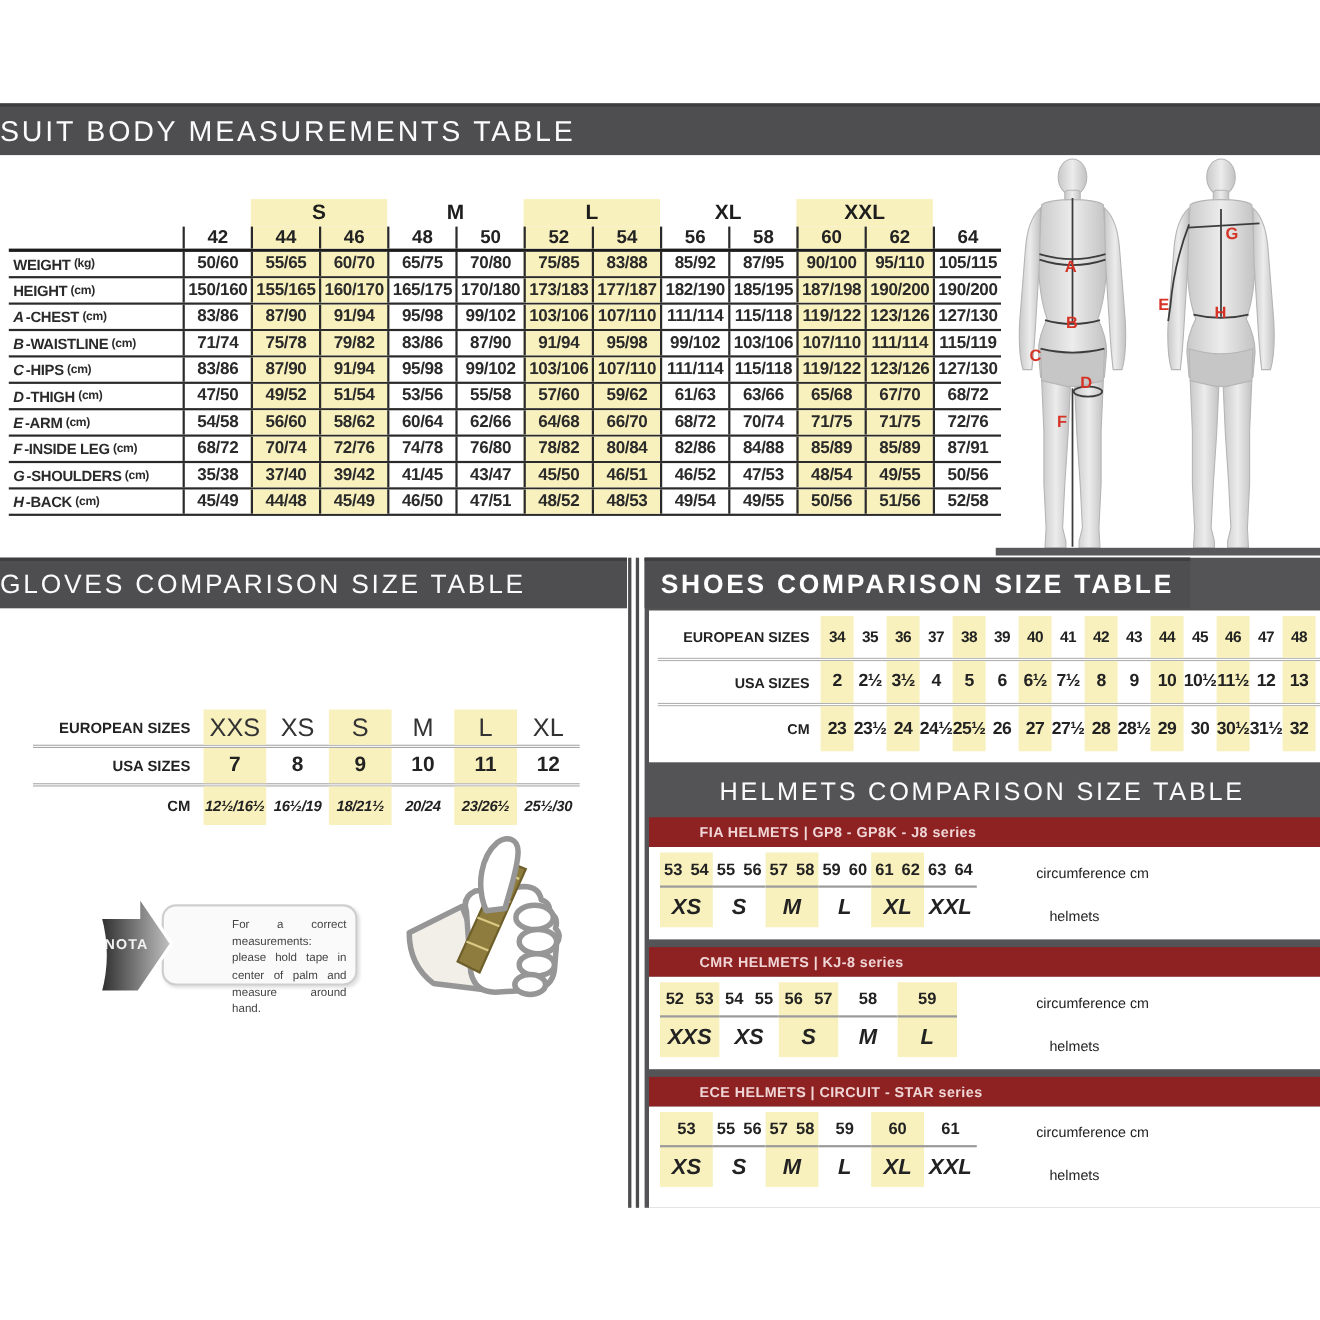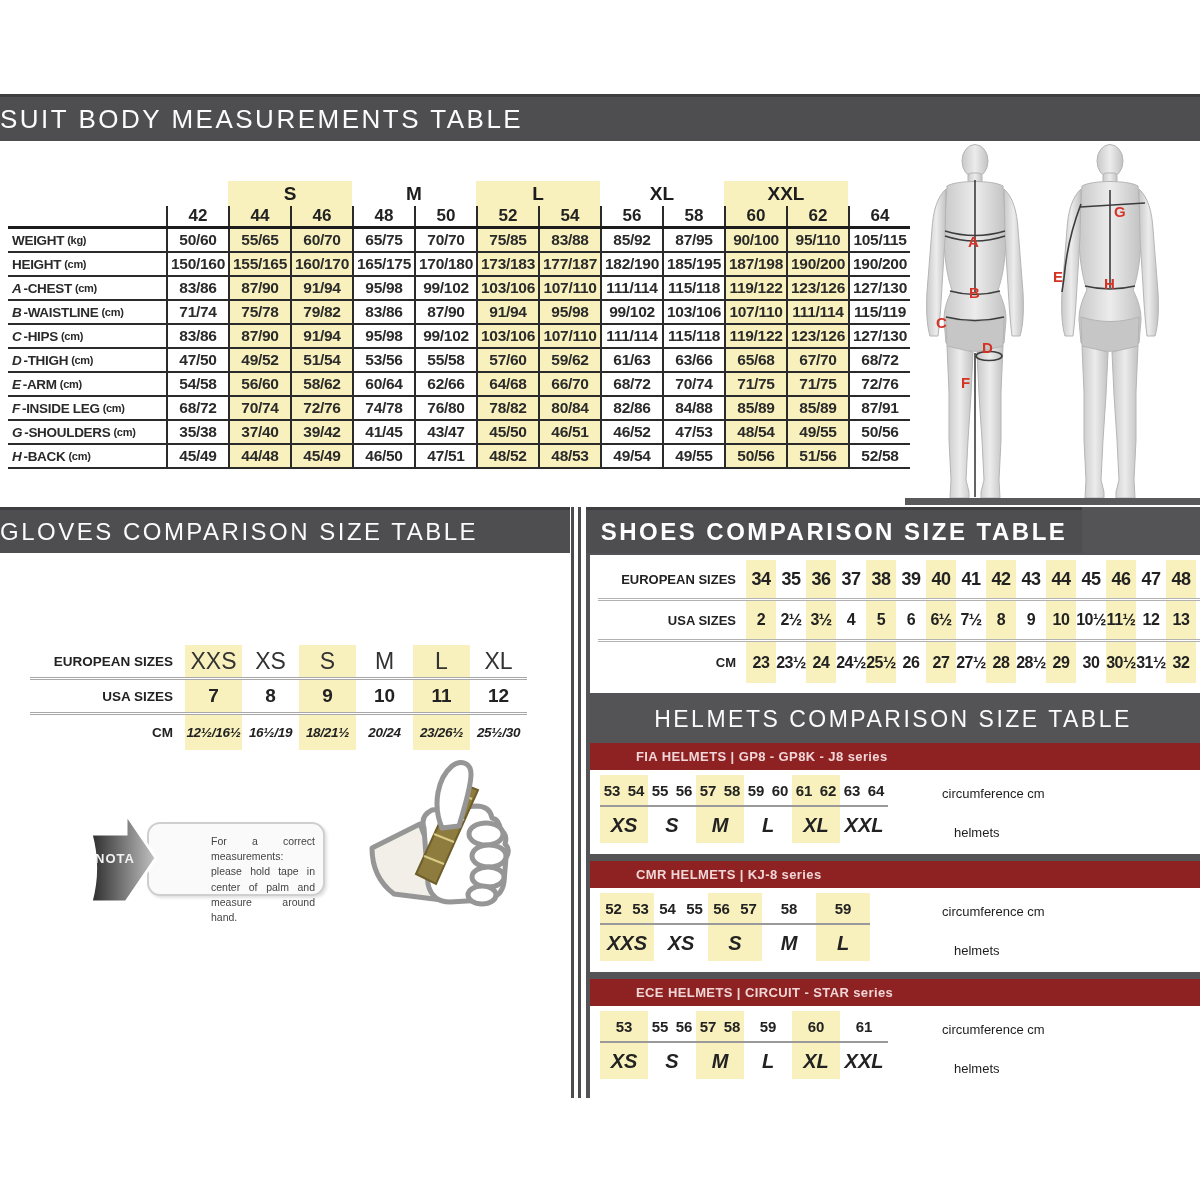--- a/index.html
+++ b/index.html
@@ -62,21 +62,21 @@
 
   
   #right-panel { position:absolute; left:586px; top:507px; width:614px; height:591px; background:#545457; }
   #shoes-title-bar { position:absolute; left:0; top:0; width:496px; height:46px; border-top:3px solid #3e3e40;
     background:#4e4e50; color:#ffffff; display:flex; align-items:center; justify-content:center; font-size:24px; letter-spacing:2.5px;font-weight:bold; }
   #shoes-panel { position:absolute; left:4px; top:48px; width:610px; height:138px; background:#fff; padding:5px 0 0 8px; }
   .sh-row { display:grid; grid-template-columns:148px repeat(15,30px); height:41px; align-items:center; }
   .sh-sep { border-bottom:3px double #b2b2b2; }
   .sh-label { text-align:right; padding-right:10px; font-weight:700; font-size:13px; }
   .sh-cell { text-align:center; font-weight:700; height:100%; display:flex; align-items:center; justify-content:center; font-size:16px; letter-spacing:-0.5px; }
-  .sh-eur .sh-cell { font-size:18px; }
+  .sh-eur .sh-cell { font-size:14px; }
 
   #helmets-title-bar { position:absolute; left:0; top:188px; width:614px; height:48px; color:#fbfbfb;
     display:flex; align-items:center; justify-content:center; font-size:23px; letter-spacing:2.5px; }
   #helmet-sections { position:absolute; left:0; top:236px; width:614px; }
   .h-section { margin-top:7px; }
   .h-section:first-child { margin-top:0; }
   .h-bar { margin-left:4px; width:610px; height:27px; background:#8e2222; color:#f0d6d6;
     font-size:13px; font-weight:700; line-height:27px; padding-left:46px; letter-spacing:0.4px; }
   .h-panel { margin-left:4px; width:610px; height:84px; background:#fff; position:relative; padding:5px 0 0 10px; }
   .h-section:last-child .h-panel { height:92px; }
@@ -124,21 +124,21 @@
     </div>
     <div class="s-row s-data-row">
       <div class="s-cell s-label">
         <span class="s-name">WEIGHT</span>
         <span class="s-unit">(kg)</span>
       </div>
       <div class="s-cell v">50/60</div>
       <div class="s-cell v hl">55/65</div>
       <div class="s-cell v hl">60/70</div>
       <div class="s-cell v">65/75</div>
-      <div class="s-cell v">70/70</div>
+      <div class="s-cell v">70/80</div>
       <div class="s-cell v hl">75/85</div>
       <div class="s-cell v hl">83/88</div>
       <div class="s-cell v">85/92</div>
       <div class="s-cell v">87/95</div>
       <div class="s-cell v hl">90/100</div>
       <div class="s-cell v hl">95/110</div>
       <div class="s-cell v">105/115</div>
     </div>
     <div class="s-row s-data-row">
       <div class="s-cell s-label">

